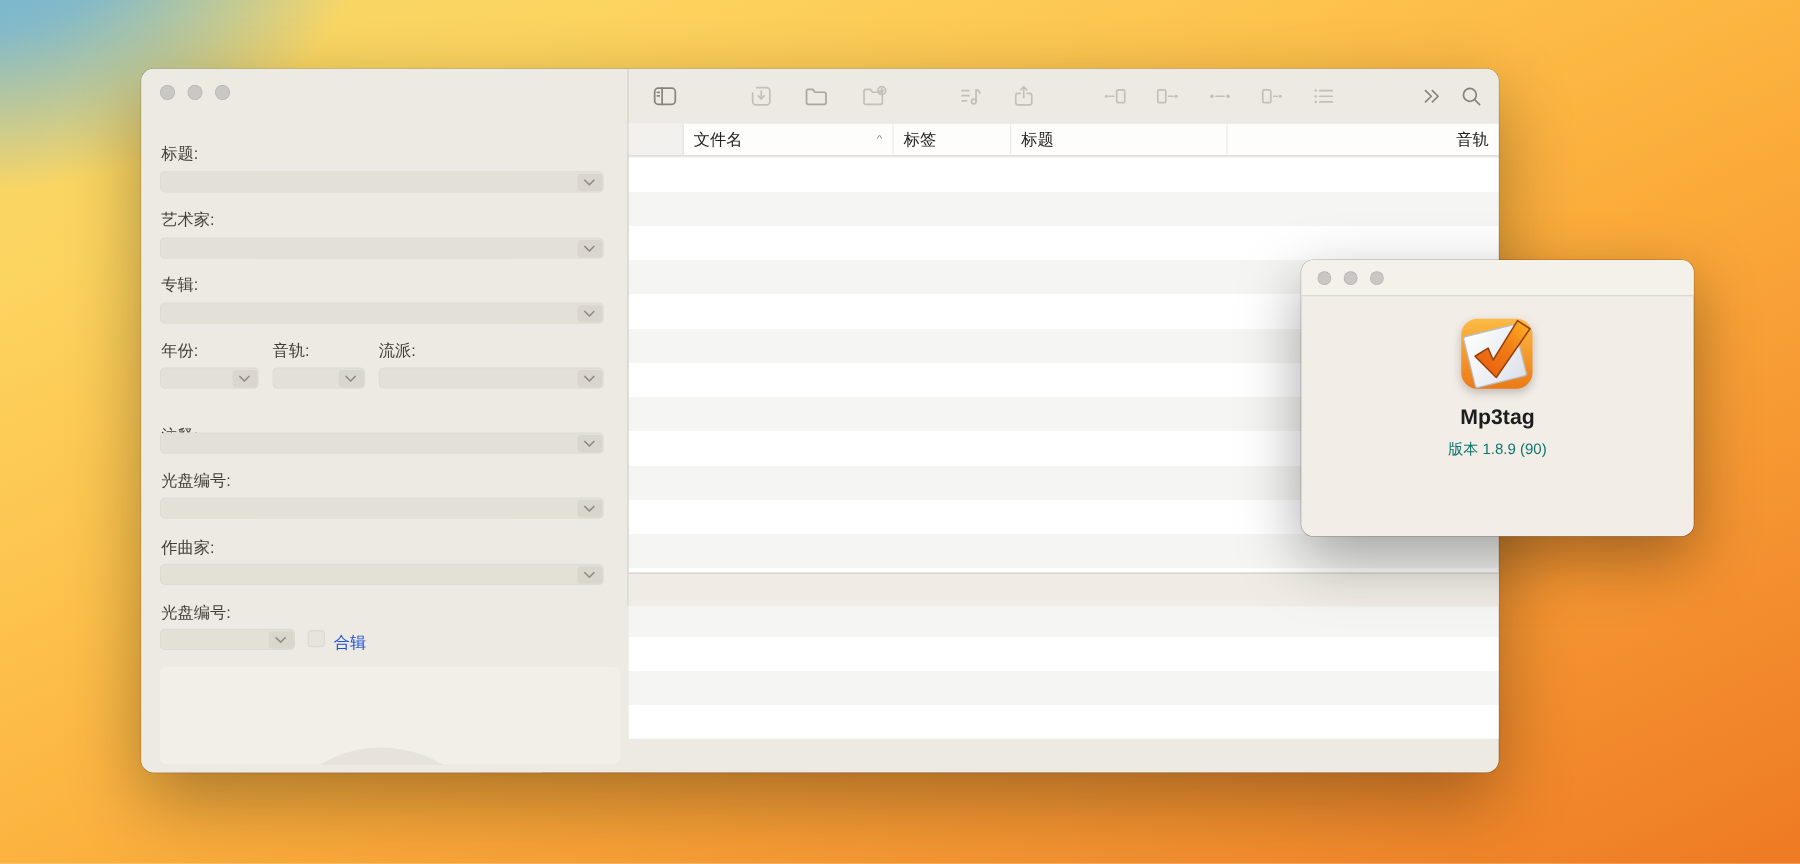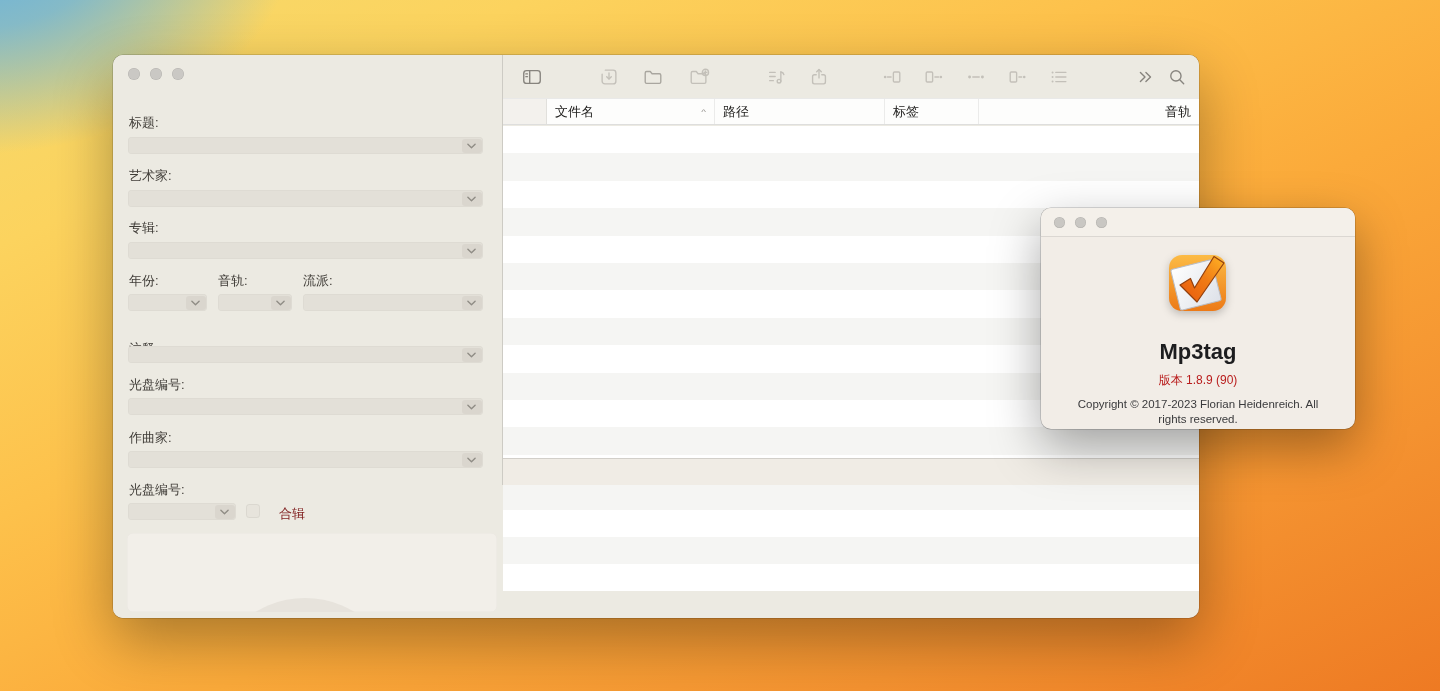--- a/index.html
+++ b/index.html
@@ -35,21 +35,21 @@
   }
   .combo .chev {
     position:absolute; right:1.5px; top:1.5px; bottom:1.5px; width:20px;
     background:#dad6ce; border-radius:3px; display:flex; align-items:center; justify-content:center;
   }
   .combo .chev svg { width:9px; height:6px; stroke:#8f8c85; fill:none; stroke-width:1.5; stroke-linecap:round; stroke-linejoin:round; }
   .checkbox {
     position:absolute; width:14px; height:14px; border-radius:3.5px;
     background:#e7e4dc; box-shadow:inset 0 0 0 1px rgba(0,0,0,0.05);
   }
-  .tp-label.dim { color:#7f1d1d;margin-left:12px; }
+  .tp-label.dim { color:#1d4ed8; }
   .artwork-box {
     position:absolute; left:14px; top:478px; width:370px; height:79px;
     background:#f2efe9; border-radius:6px; overflow:hidden;
     box-shadow:inset 0 0 0 0.5px rgba(0,0,0,0.03);
   }
   .artwork-box .disc {
     position:absolute; left:83px; top:65px; width:190px; height:190px;
     border-radius:50%; background:#e7e3dc;
   }
 
@@ -90,22 +90,22 @@
   .about-window {
     position:absolute; left:1041px; top:208px; width:314px; height:221px;
     border-radius:10px; background:#f2ede7; overflow:hidden;
     box-shadow:0 0 0 0.5px rgba(0,0,0,0.28), 0 18px 50px rgba(0,0,0,0.35);
   }
   .about-titlebar { position:relative; height:29px; border-bottom:1px solid rgba(0,0,0,0.1); background:#f4f0ea; }
   .aw-lights { left:13px; top:9px; }
   .traffic-lights.aw-lights .light { width:11px; height:11px; background:#c9c7c3; }
   .about-content { text-align:center; }
   .app-icon { margin-top:12px; filter:drop-shadow(0 3px 4px rgba(0,0,0,0.22)); }
-  .app-name { margin-top:22px; font-size:22px; font-weight:bold; color:#1d1d1f; }
-  .app-version { margin-top:7px; font-size:12px; color:#b91c1c; }
+  .app-name { margin-top:6px; font-size:17px; font-weight:bold; color:#1d1d1f; }
+  .app-version { margin-top:7px; font-size:12px; color:#0f766e; }
   .app-copyright { margin:8px 22px 0; font-size:11.5px; line-height:14.5px; color:#3a3a3c; }
 </style>
 </head>
 <body>
 
 <div class="main-window">
 
   <div class="tag-panel">
     <div class="traffic-lights mw-lights">
       <span class="light"></span>
@@ -307,25 +307,25 @@
           </svg>
       </span>
     </div>
 
     <div class="list-header">
       <div class="hcell status"></div>
       <div class="hcell fname">
         <span>文件名</span>
         <span class="sort-caret">^</span>
       </div>
-      <div class="hcell fpath">
-          <span>路径</span>
-        </div>
       <div class="hcell ftag">
           <span>标签</span>
+        </div>
+      <div class="hcell ftitle">
+          <span>标题</span>
         </div>
       <div class="hcell ftrack">
           <span>音轨</span>
         </div>
     </div>
 
     <div class="list-body"></div>
 
     <div class="status-bar"></div>
   </div>
@@ -357,15 +357,14 @@
         </linearGradient>
       </defs>
       <rect x="3" y="6" width="57" height="56" rx="13" fill="url(#bgGrad)"></rect>
       <g transform="rotate(-14 30 36)">
         <rect x="9" y="15" width="42" height="42" rx="2" fill="url(#pgGrad)" stroke="#b9bdc6" stroke-width="1"></rect>
       </g>
       <path d="M14 36 L24.5 29.5 L28.5 39 L48 7.5 L58 14 L31 53 Z" fill="url(#ckGrad)" stroke="#93400e" stroke-width="1.2" stroke-linejoin="round"></path>
     </svg>
     <div class="app-name">Mp3tag</div>
     <div class="app-version">版本 1.8.9 (90)</div>
-    <div class="app-copyright">Copyright © 2017-2023 Florian Heidenreich. All rights reserved.</div>
   </div>
 </div>
 
 </body></html>

